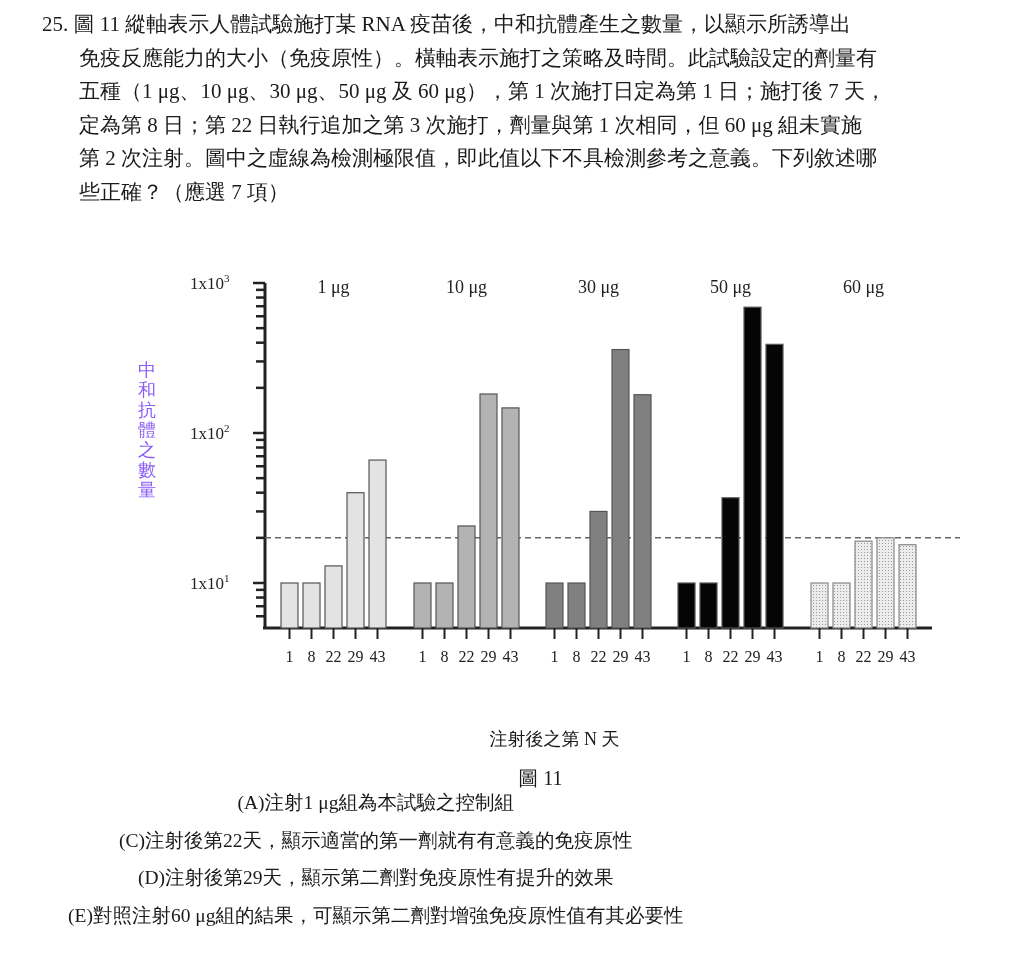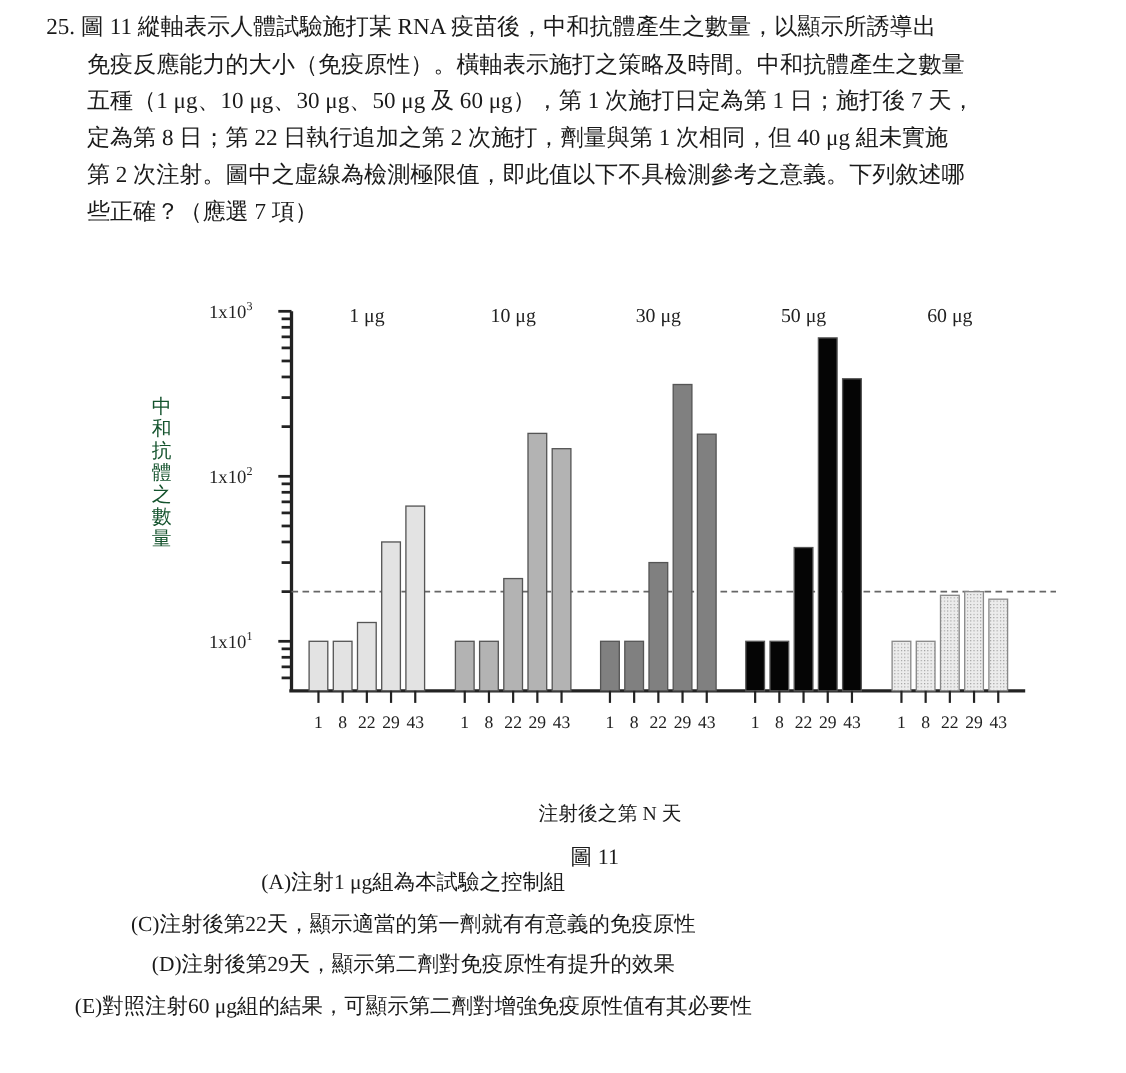--- a/index.html
+++ b/index.html
@@ -4,34 +4,34 @@
 <style>
   html, body { margin: 0; padding: 0; background: #ffffff; }
   body { width: 1024px; height: 975px; position: relative; overflow: hidden;
          font-family: "Liberation Serif", "DejaVu Serif", serif; color: #1a1a1a; }
   .question { position: absolute; left: 30px; top: 8px; width: 975px; font-size: 21px; line-height: 33.5px; margin-left: 12px; }
   .q-line { white-space: nowrap; }
   .q-line.indent { padding-left: 37px; }
   .chart { position: absolute; left: 0; top: 0; width: 1024px; height: 975px; }
   .chart svg { position: absolute; left: 0; top: 0; }
   .ylabel { position: absolute; left: 136px; top: 360px; width: 22px; font-size: 18px; line-height: 20px;
-            font-family: "DejaVu Sans", sans-serif; color: #14532d; text-align: center; }
+            font-family: "DejaVu Sans", sans-serif; color: #8b5cf6; text-align: center; }
   .xlabel { position: absolute; left: 0; width: 1024px; top: 687px; text-align: center; font-size: 18px; padding-left: 85px; box-sizing: border-box; margin-top: 40px; }
   .fig-caption { position: absolute; left: 0; width: 1024px; top: 765px; text-align: center; font-size: 20px; padding-left: 57px; box-sizing: border-box; }
   .options { position: absolute; left: 68px; top: 784px; font-size: 19.5px; line-height: 37.5px; }
   .option { white-space: nowrap; text-align: center; }
 </style>
 </head>
 <body>
 
 <div class="question">
   <div class="q-line">25. 圖 11 縱軸表示人體試驗施打某 RNA 疫苗後，中和抗體產生之數量，以顯示所誘導出</div>
-  <div class="q-line indent">免疫反應能力的大小（免疫原性）。橫軸表示施打之策略及時間。中和抗體產生之數量</div>
+  <div class="q-line indent">免疫反應能力的大小（免疫原性）。橫軸表示施打之策略及時間。此試驗設定的劑量有</div>
   <div class="q-line indent">五種（1 μg、10 μg、30 μg、50 μg 及 60 μg），第 1 次施打日定為第 1 日；施打後 7 天，</div>
-  <div class="q-line indent">定為第 8 日；第 22 日執行追加之第 2 次施打，劑量與第 1 次相同，但 40 μg 組未實施</div>
+  <div class="q-line indent">定為第 8 日；第 22 日執行追加之第 3 次施打，劑量與第 1 次相同，但 60 μg 組未實施</div>
   <div class="q-line indent">第 2 次注射。圖中之虛線為檢測極限值，即此值以下不具檢測參考之意義。下列敘述哪</div>
   <div class="q-line indent">些正確？（應選 7 項）</div>
 </div>
 
 <div class="chart">
   <svg id="chart-svg" width="1024" height="975">
       <defs>
         <pattern id="dots" width="3" height="3" patternUnits="userSpaceOnUse">
           <rect width="3" height="3" fill="#ececec"></rect>
           <rect width="1" height="1" fill="#9a9a9a"></rect>

